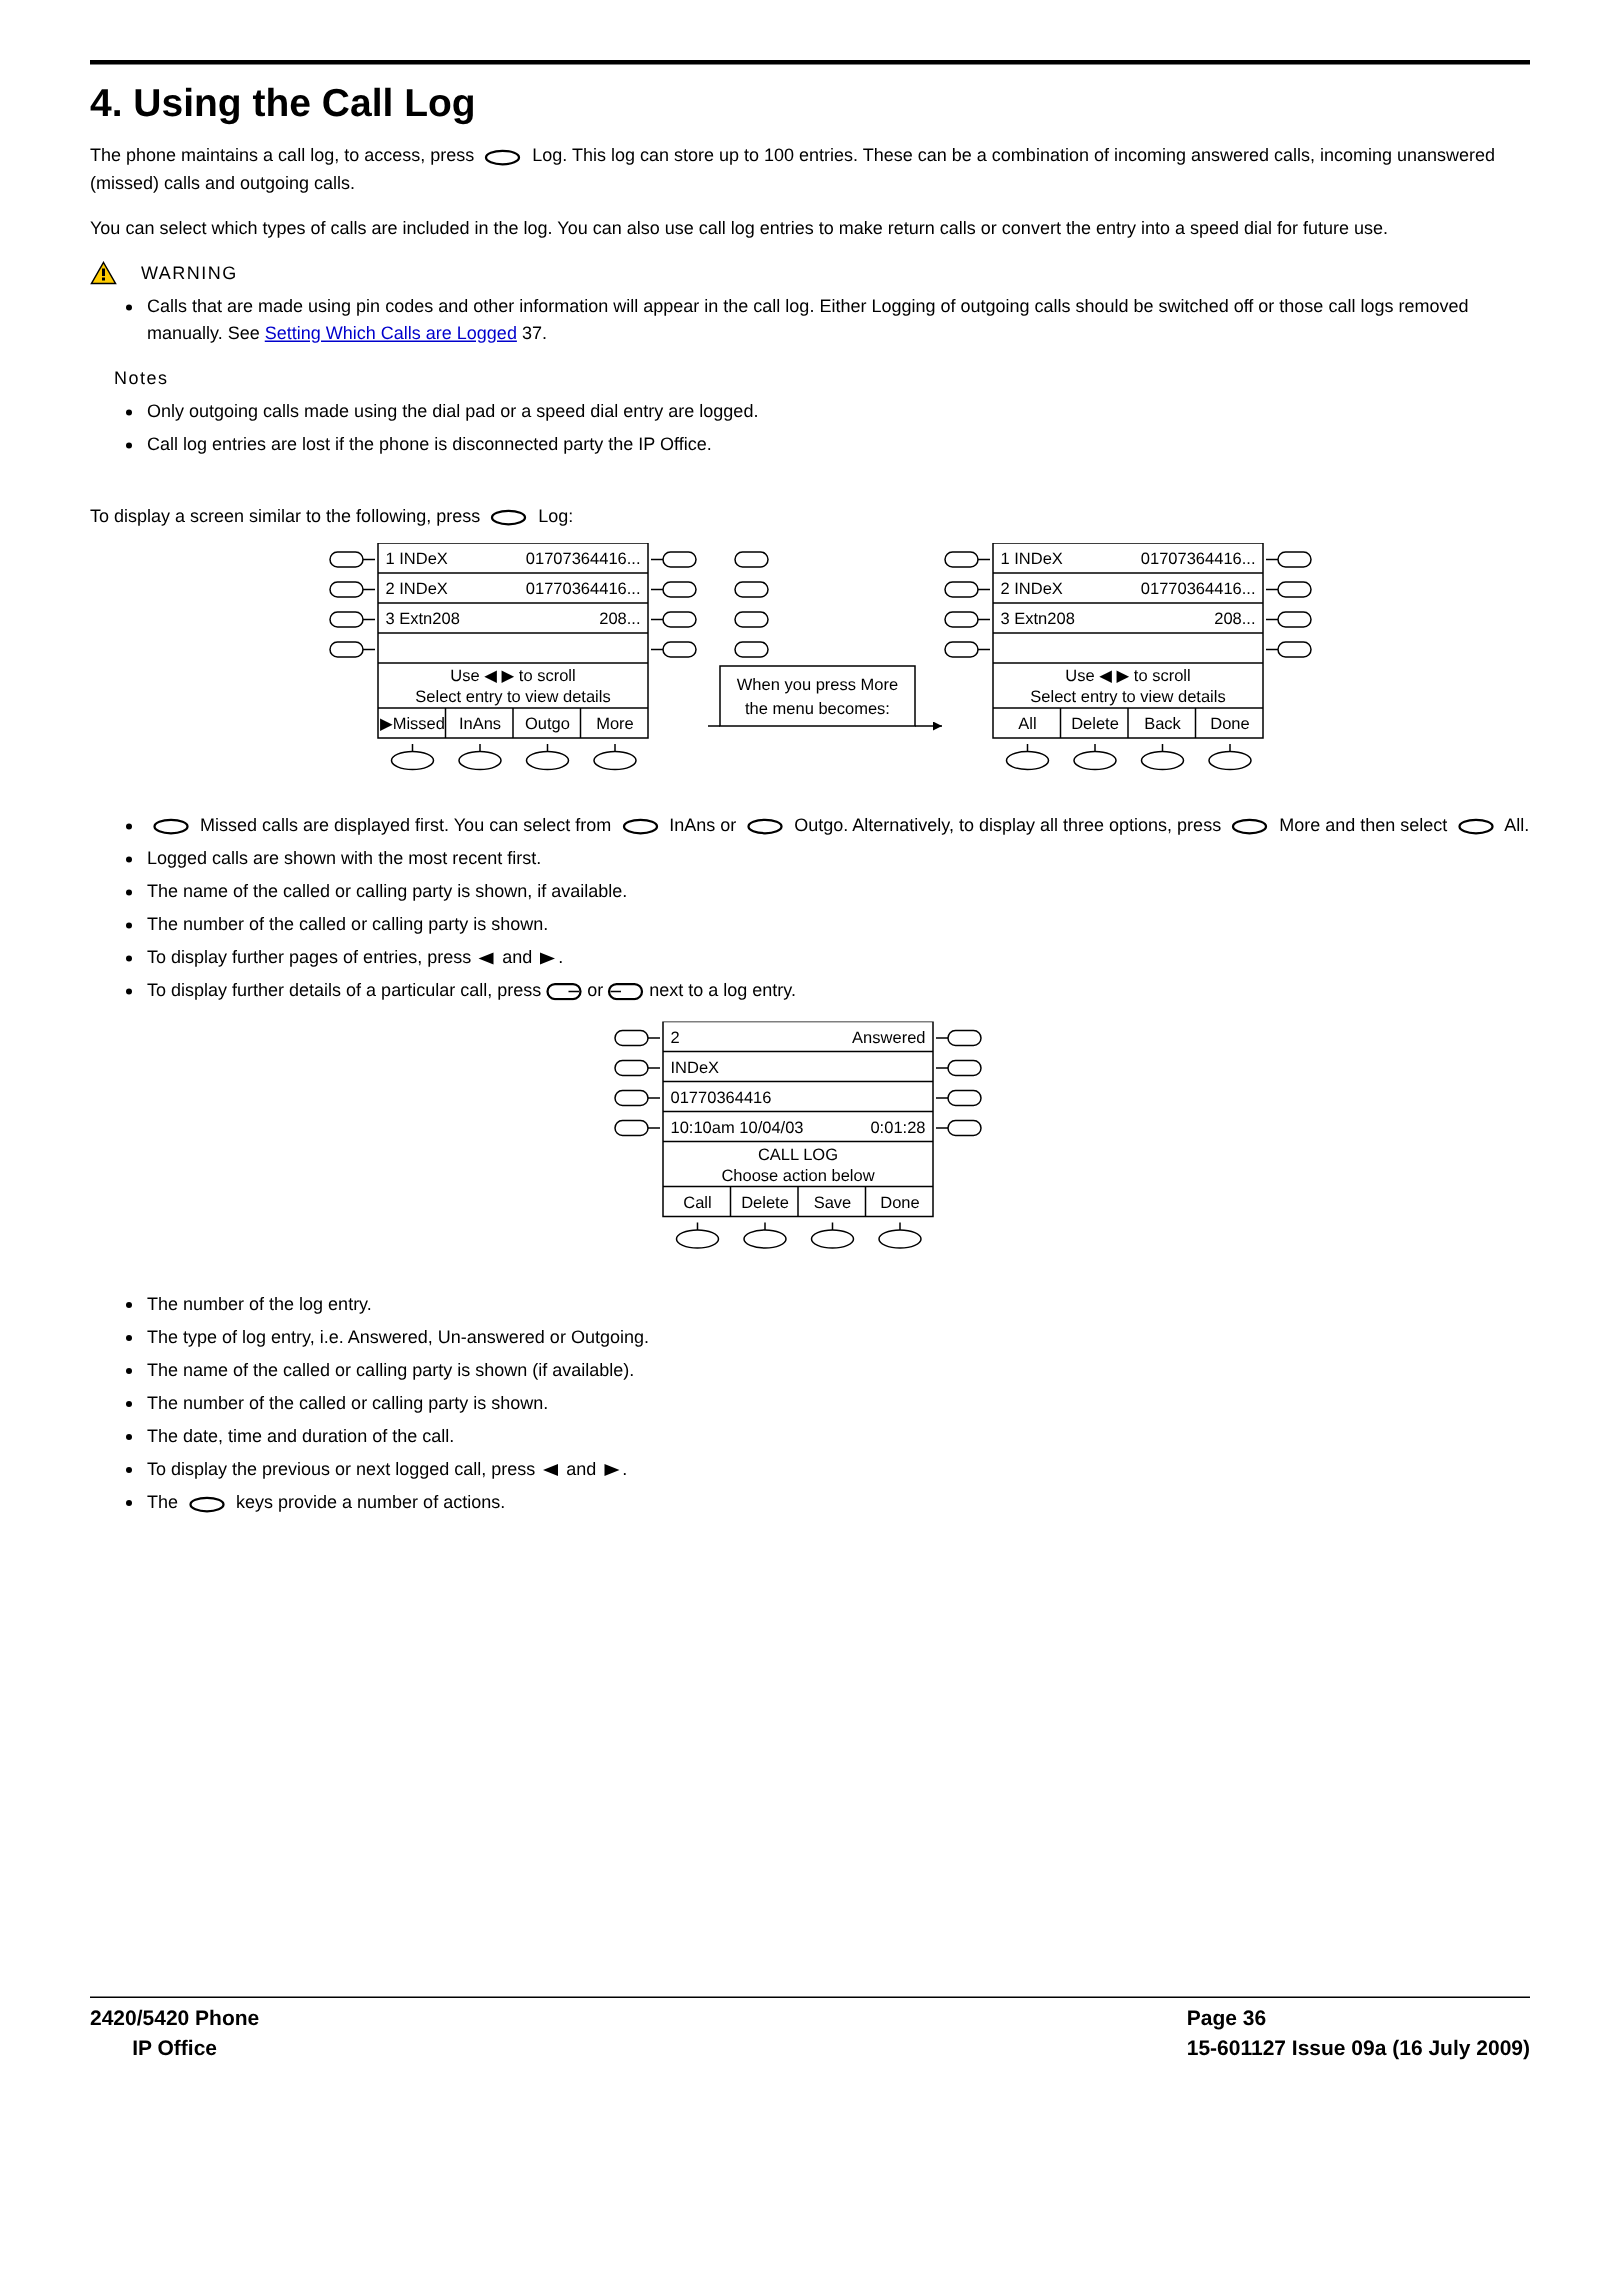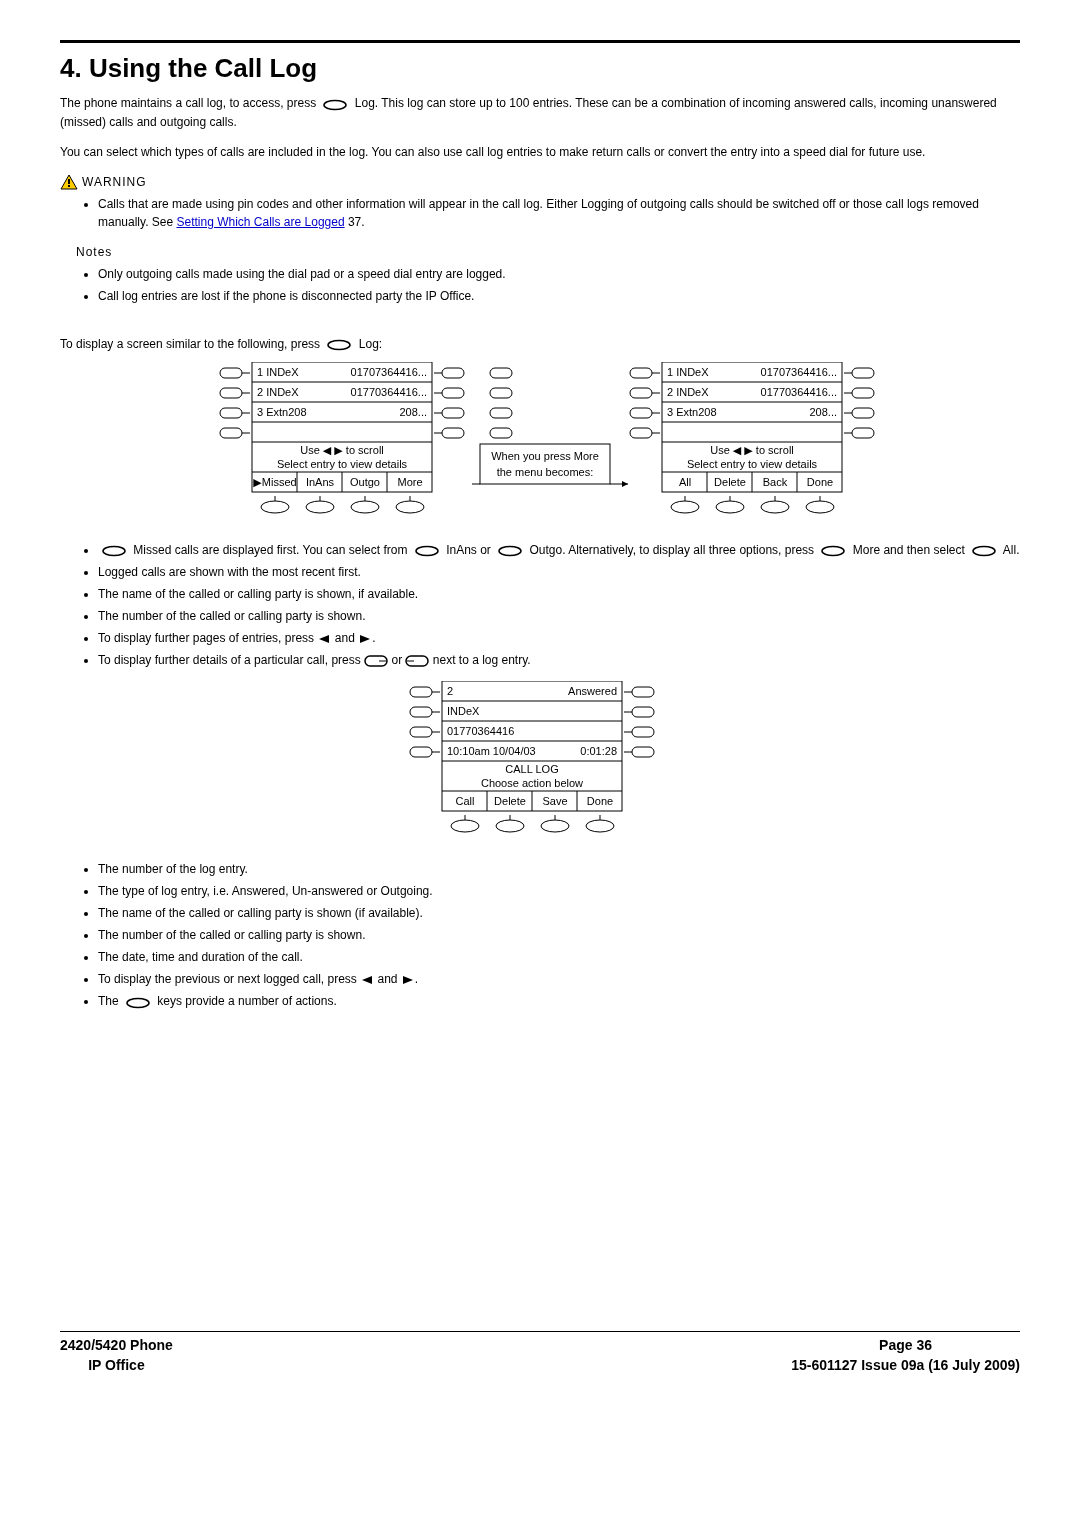--- a/index.html
+++ b/index.html
@@ -20,21 +20,21 @@
   h1 {
     font-family: Arial, sans-serif;
     font-size: 26px;
     font-weight: bold;
     margin: 0 0 6px 0;
   }
   p { margin: 0 0 12px 0; }
   .warning-row {
     display: flex;
     align-items: center;
-    gap: 4px;
+    gap: 16px;
     margin: 10px 0 4px 0;
   }
   .warn-icon svg { display: block; }
   .warn-text { letter-spacing: 1px; font-size: 12px; }
   ul.outer { margin: 2px 0 12px 0; padding-left: 38px; }
   ul.outer li { margin: 4px 0; }
   .notes-label { letter-spacing: 1px; font-size: 12px; margin: 8px 0 2px 16px; }
   .link { color: #0000cc; text-decoration: underline; }
   .softkey {
     display: inline-block;
@@ -49,21 +49,21 @@
   .foot-rule { border-top: 1px solid #000; margin-top: 320px; }
   .footer {
     display: flex;
     justify-content: space-between;
     font-family: Arial, sans-serif;
     font-weight: bold;
     font-size: 14px;
     margin-top: 4px;
   }
   .footer .left, .footer .right { line-height: 1.4; text-align: center; }
-  .footer .right { text-align: center; }
+  .footer .right { text-align: left; }
 </style>
 </head>
 <body>
 
 <div class="top-rule"></div>
 <h1>4. Using the Call Log</h1>
 
 <p>
   <span>The phone maintains a call log, to access, press </span><span class="softkey"><svg width="26" height="12">
         <ellipse cx="13" cy="6" rx="11" ry="4.5" fill="none" stroke="#000" stroke-width="1.5"></ellipse>

